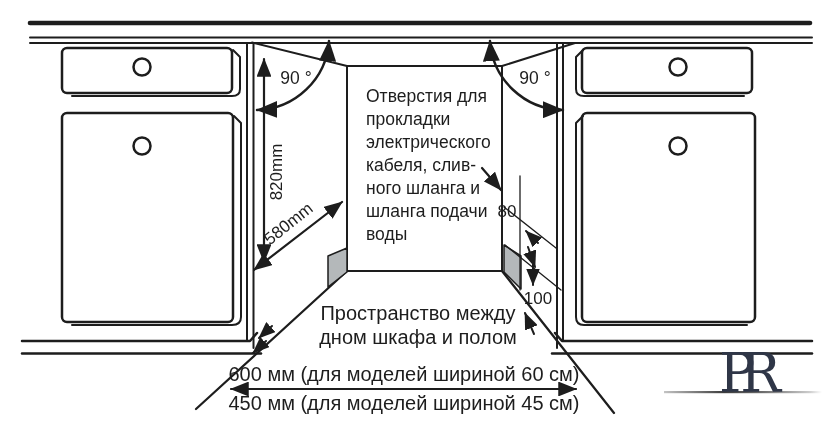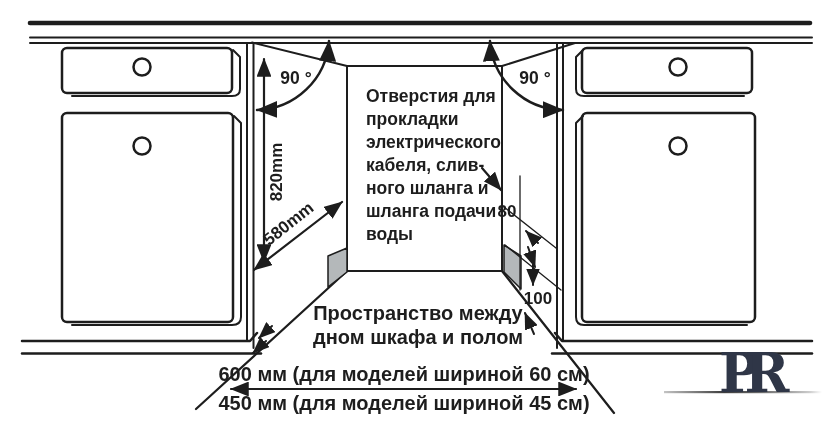--- a/index.html
+++ b/index.html
@@ -1,17 +1,17 @@
 <!DOCTYPE html>
 <html><head>
 <meta charset="utf-8">
 <style>
   html,body{margin:0;padding:0;background:#ffffff;}
   .stage{position:relative;width:840px;height:436px;background:#ffffff;overflow:hidden;
-         font-family:"Liberation Sans","DejaVu Sans",sans-serif;font-weight:bold;}
+         font-family:"Liberation Sans","DejaVu Sans",sans-serif;}
   svg{display:block;}
   text{font-family:"Liberation Sans","DejaVu Sans",sans-serif;}
   .logo-text{font-family:"DejaVu Serif","Liberation Serif",serif;letter-spacing:-15px;}
 </style>
 </head>
 <body>
 
 <div class="stage">
 <svg width="840" height="436" viewBox="0 0 840 436">
   <defs>

